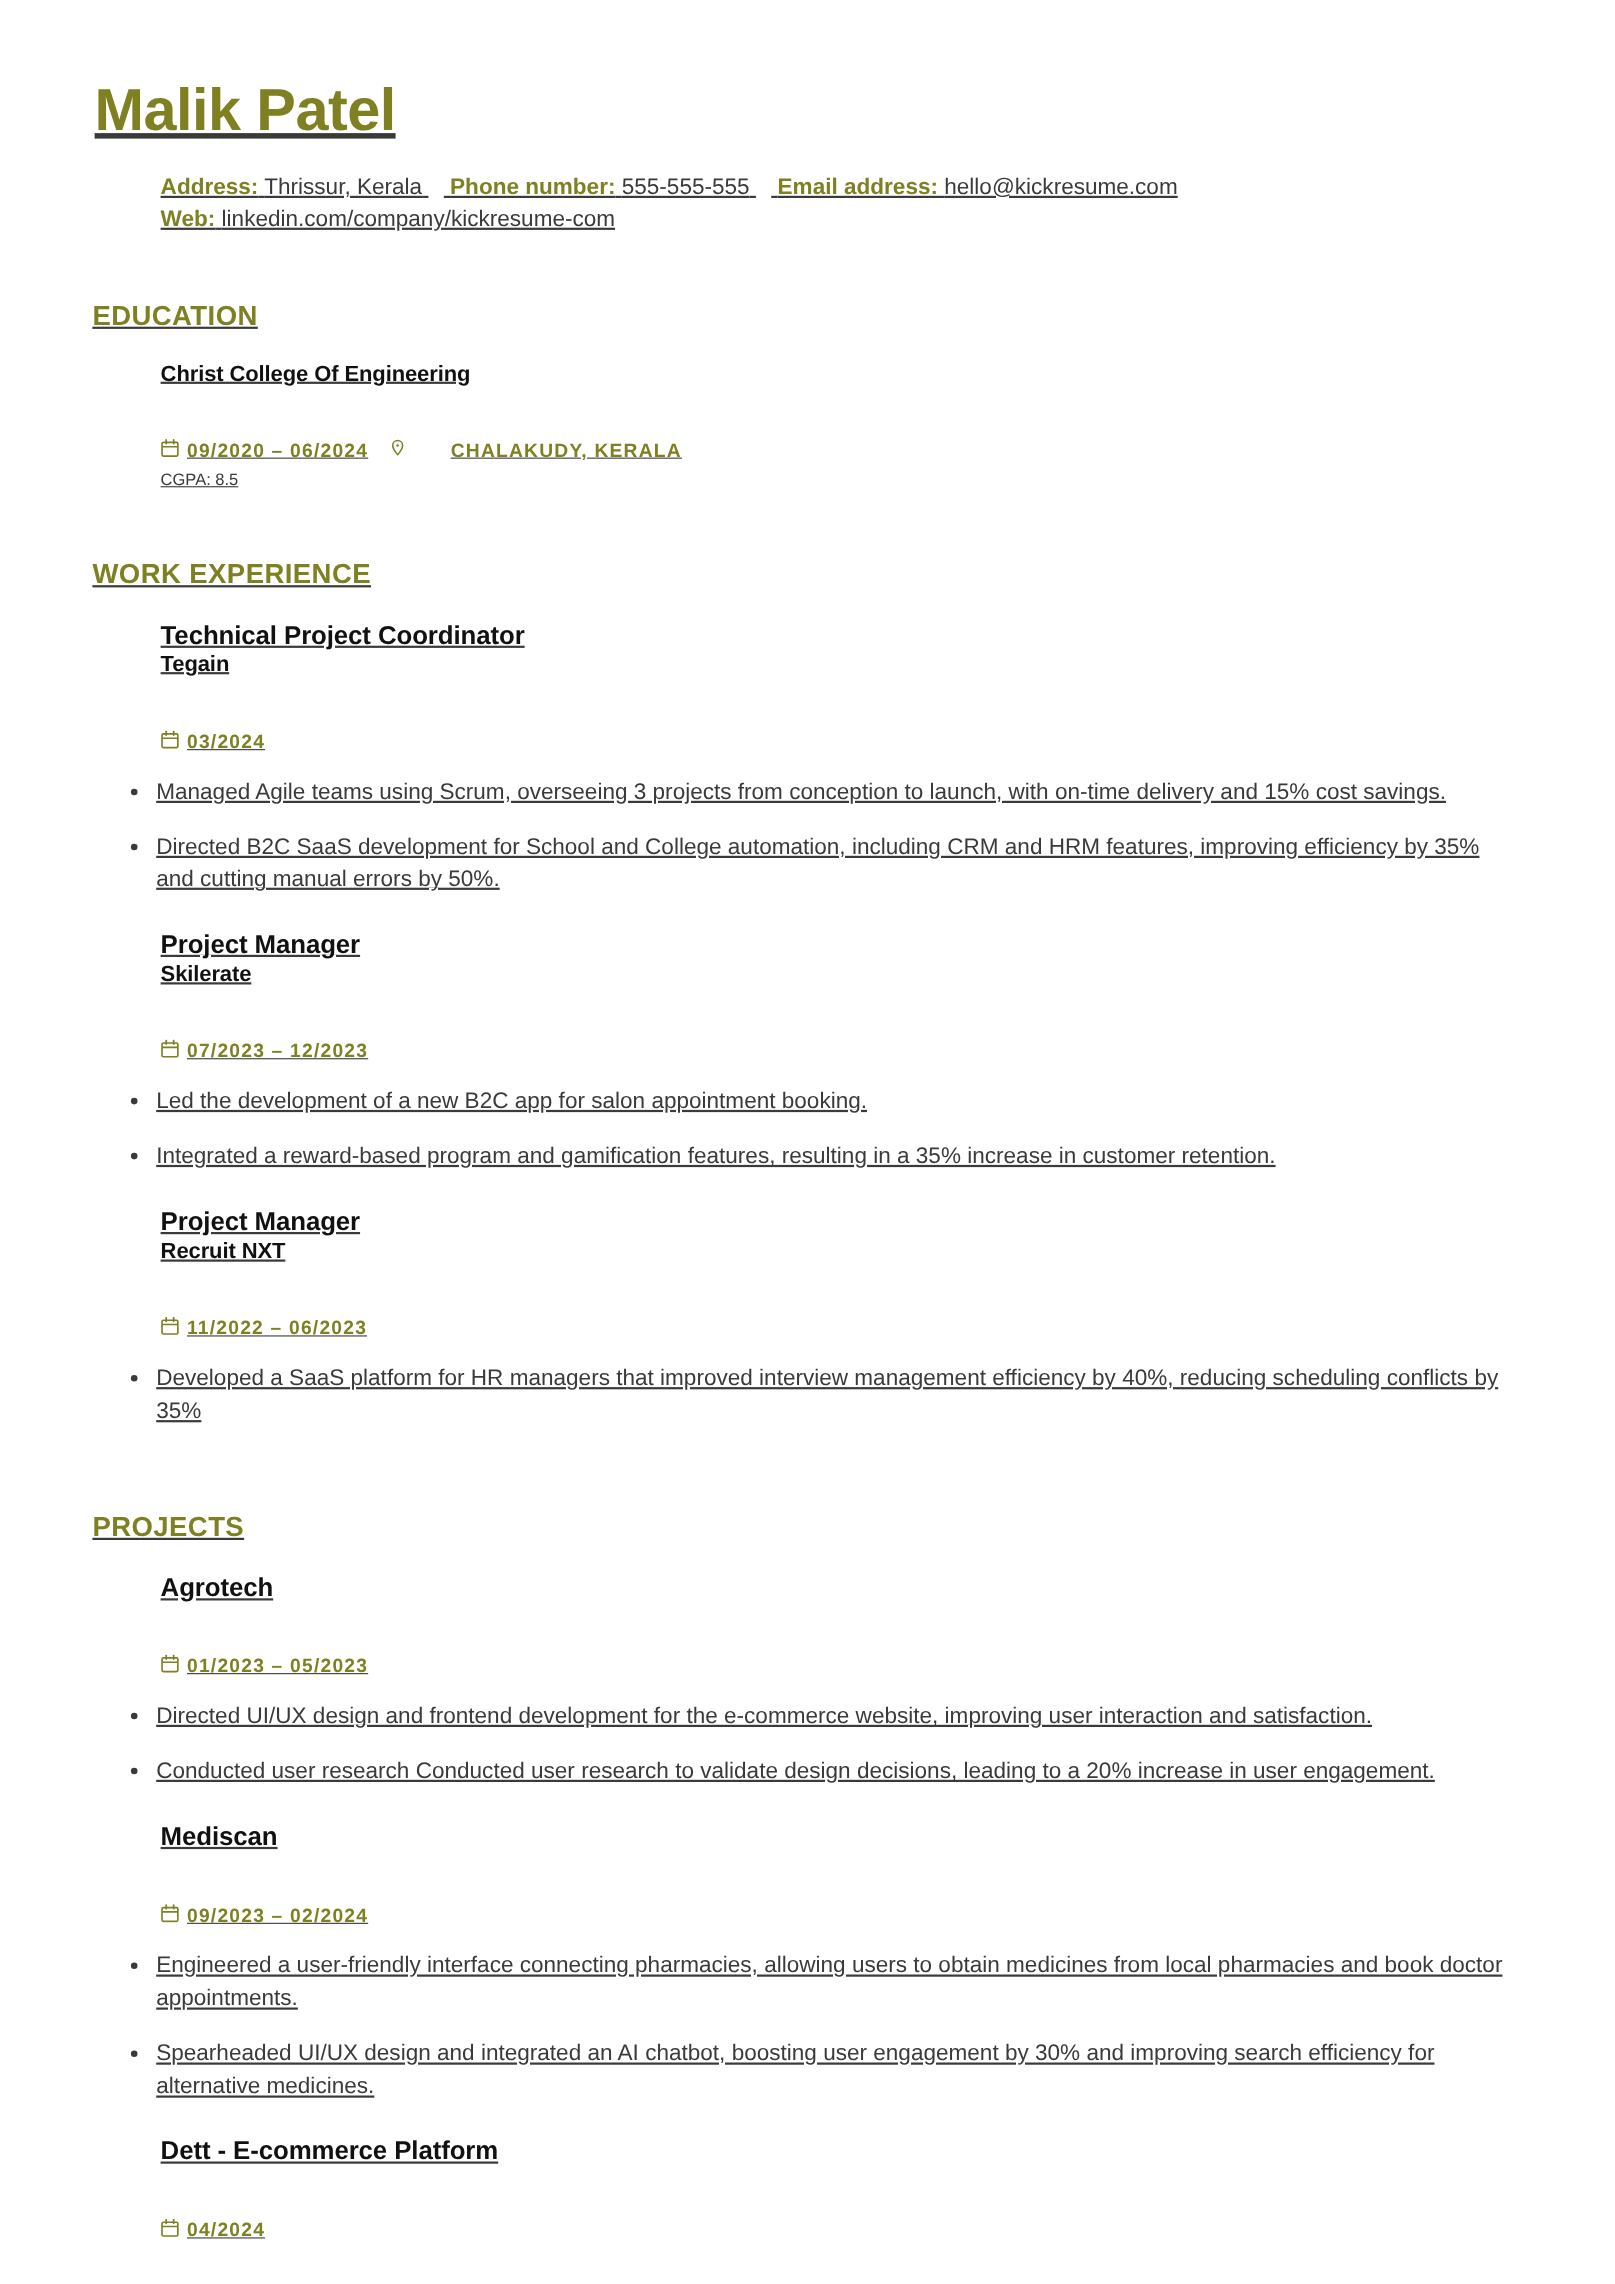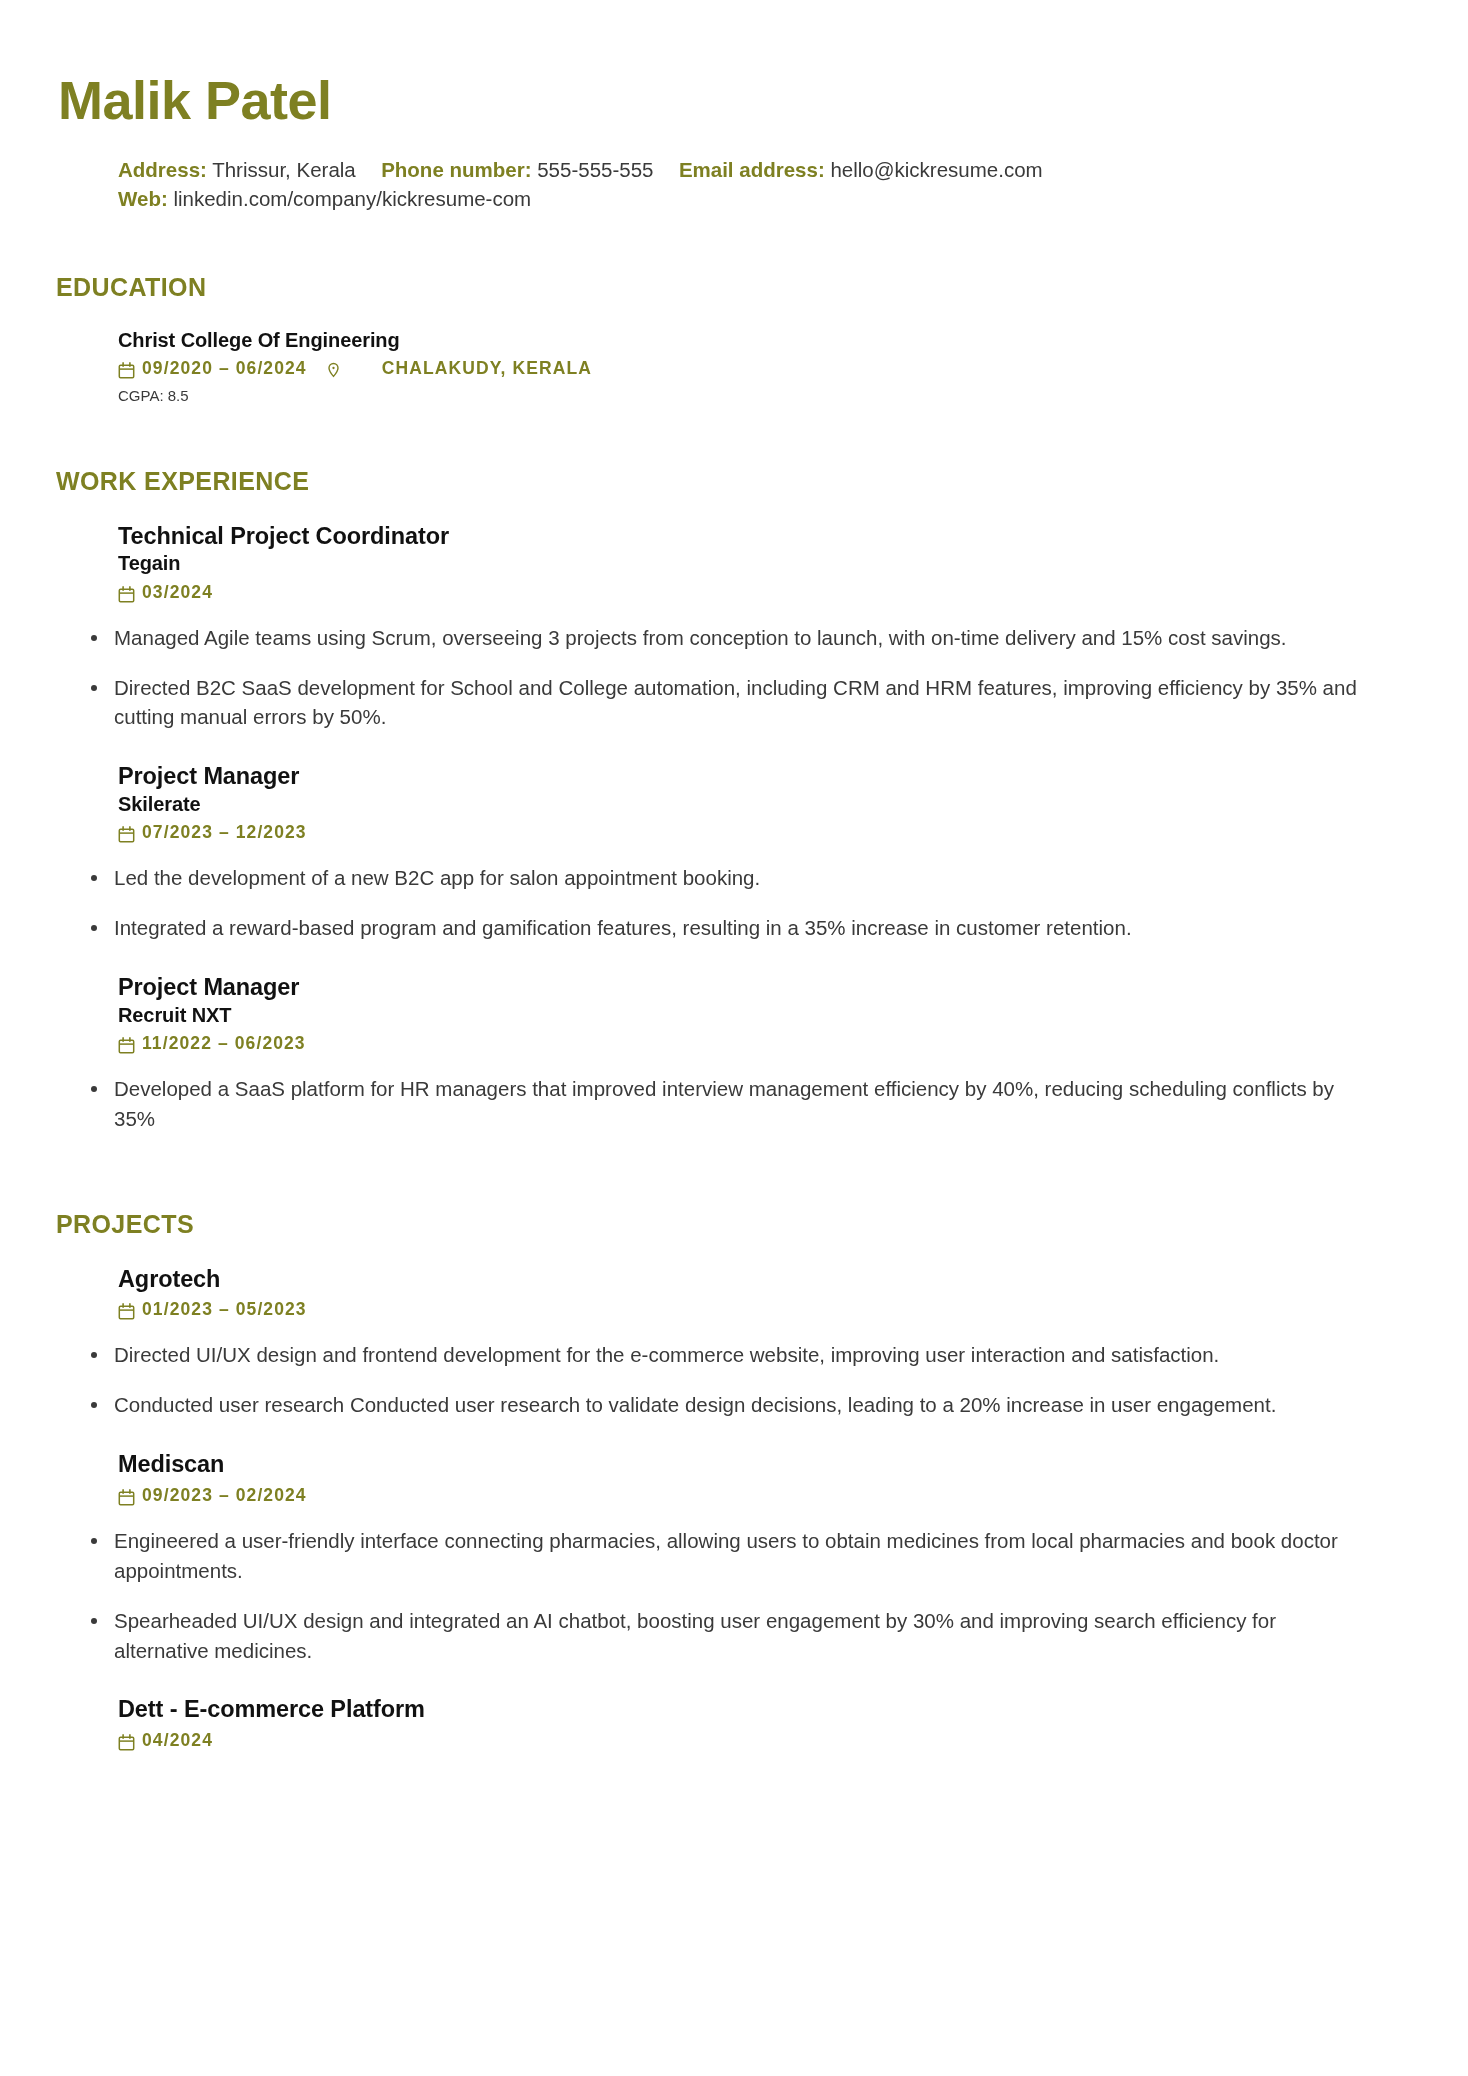--- a/index.html
+++ b/index.html
@@ -13,23 +13,24 @@
     font-family: "Liberation Sans", sans-serif;
     color: #3a3a3a;
     -webkit-font-smoothing: antialiased;
   }
 
   .page {
     position: relative;
     width: 1468px;
     height: 2076px;
     box-sizing: border-box;
-    padding: 72px 98px 0 56px;
+    padding: 72px 98px 0 84px;
     background: #ffffff;
     overflow: hidden;
+    text-decoration: underline;
   }
 
   
   .name {
     font-size: 54px;
     font-weight: 700;
     color: #7e8022;
     letter-spacing: -0.5px;
     line-height: 1.05;
     margin: 0 0 0 0;
@@ -100,22 +101,23 @@
     align-items: center;
     gap: 7px;
     margin-top: 5px;
     font-size: 17.5px;
     font-weight: 700;
     color: #7e8022;
     letter-spacing: 1.1px;
   }
   .meta-item {
     display: inline-flex;
-    align-items: flex-end;
+    align-items: flex-start;
     gap: 7px;
+    margin-top: 41px;
   }
   .meta-item + .meta-item { margin-left: 11px; gap: 40px; }
   .meta-icon {
     display: inline-flex;
     width: 17px;
     height: 17px;
     flex: 0 0 17px;
   }
   .meta-icon svg { display: block; }
 

